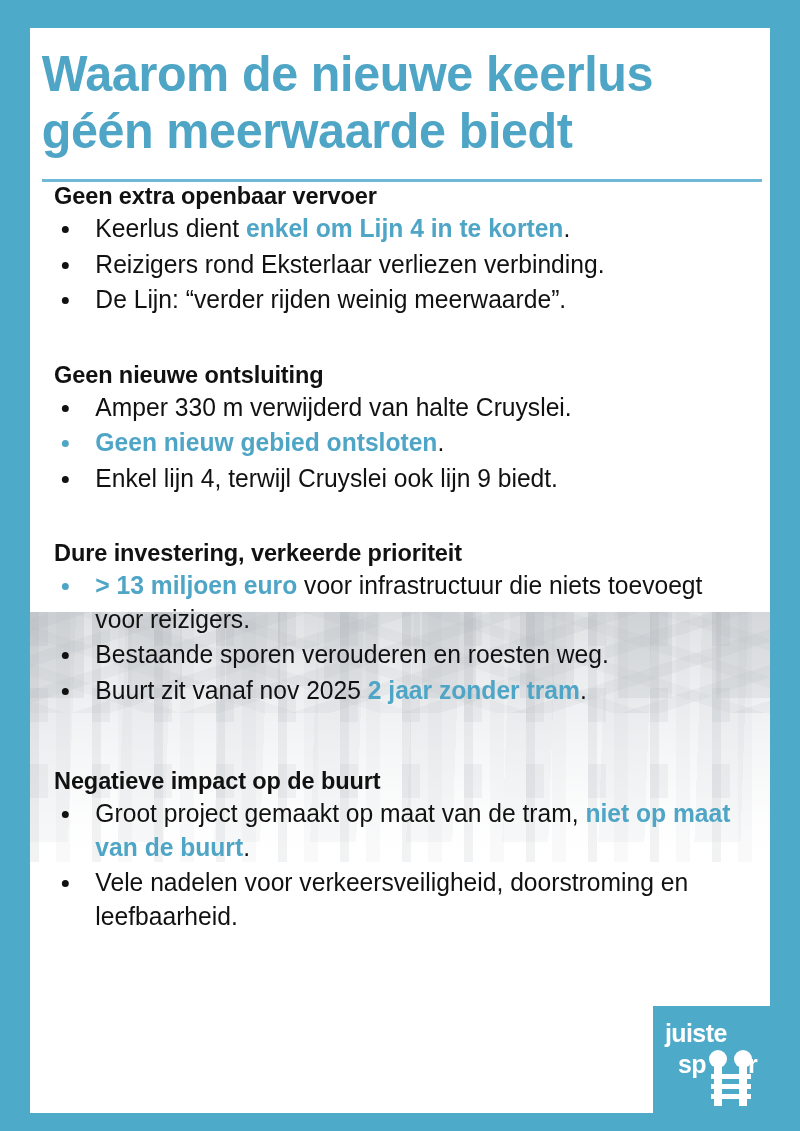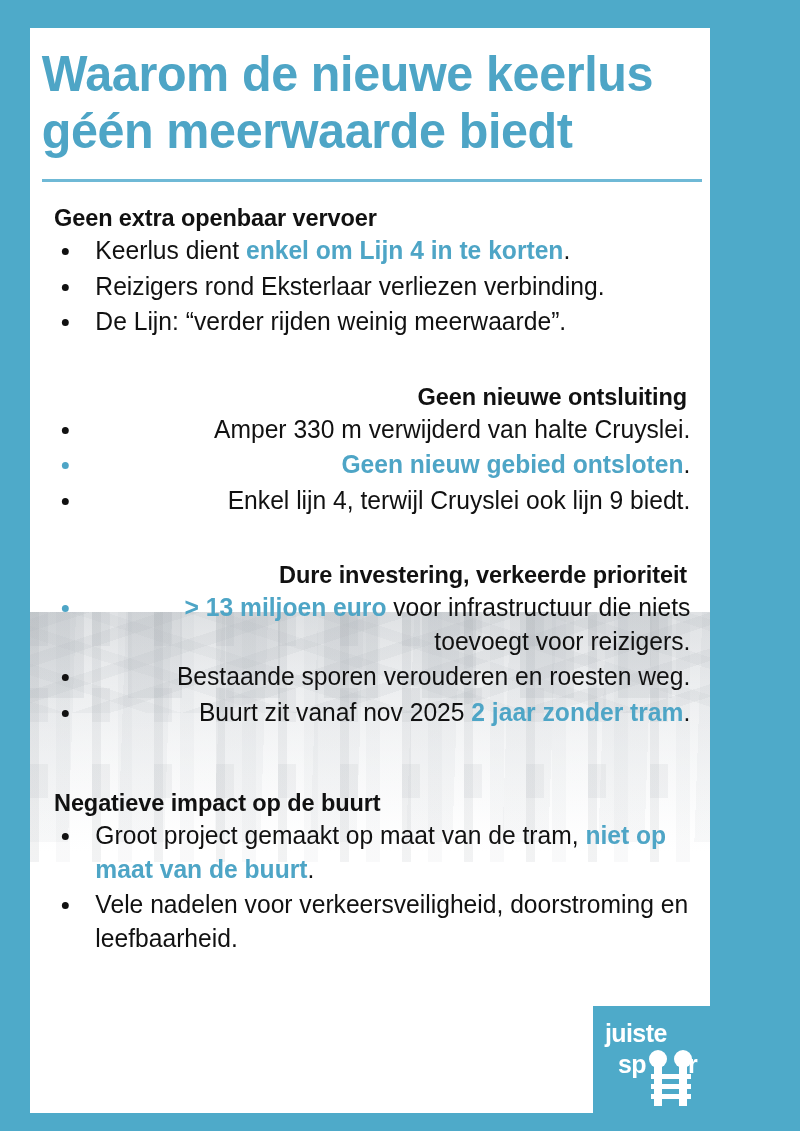--- a/index.html
+++ b/index.html
@@ -18,21 +18,21 @@
     background: #4EAAC9;
     overflow: hidden;
     box-sizing: border-box;
   }
 
   
   .card {
     position: absolute;
     left: 30px;
     top: 28px;
-    width: 680px;
+    width: 740px;
     height: 1085px;
     background: #ffffff;
     overflow: hidden;
   }
 
   
   .photo-backdrop {
     position: absolute;
     left: 0;
     top: 584px;
@@ -130,24 +130,23 @@
     margin: 20px 8px 0 12px;
     height: 3px;
     background: #6FB9D6;
   }
 
   
   .sections {
     padding: 0 10px 0 24px;
   }
   .section {
-    margin-top: 22px;
   }
   .section.gap-lg { margin-top: 60px; }
-  .section.gap-xl { margin-top: 44px; text-align: right; }
+  .section.gap-xl { margin-top: 44px; }
 
   .sec-heading {
     font-size: 24px;
     font-weight: bold;
     color: #111111;
     letter-spacing: -0.1px;
     margin: 0 0 2px 0;
     font-family: "Liberation Sans Narrow", "Liberation Sans", sans-serif;
     transform: scaleX(0.98);
     transform-origin: left center;

